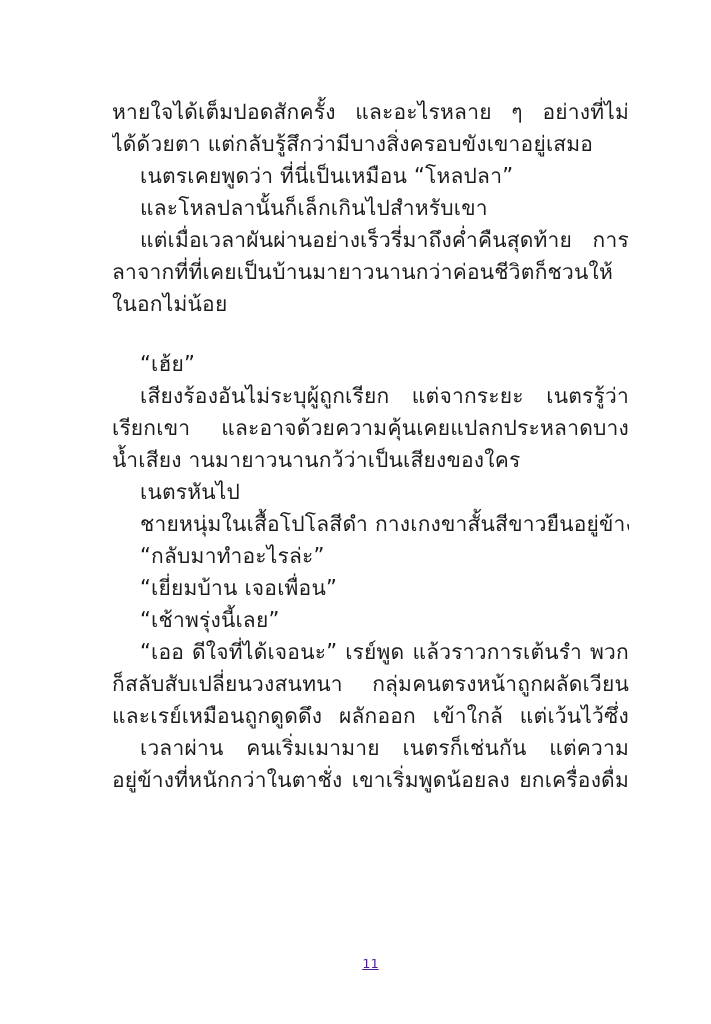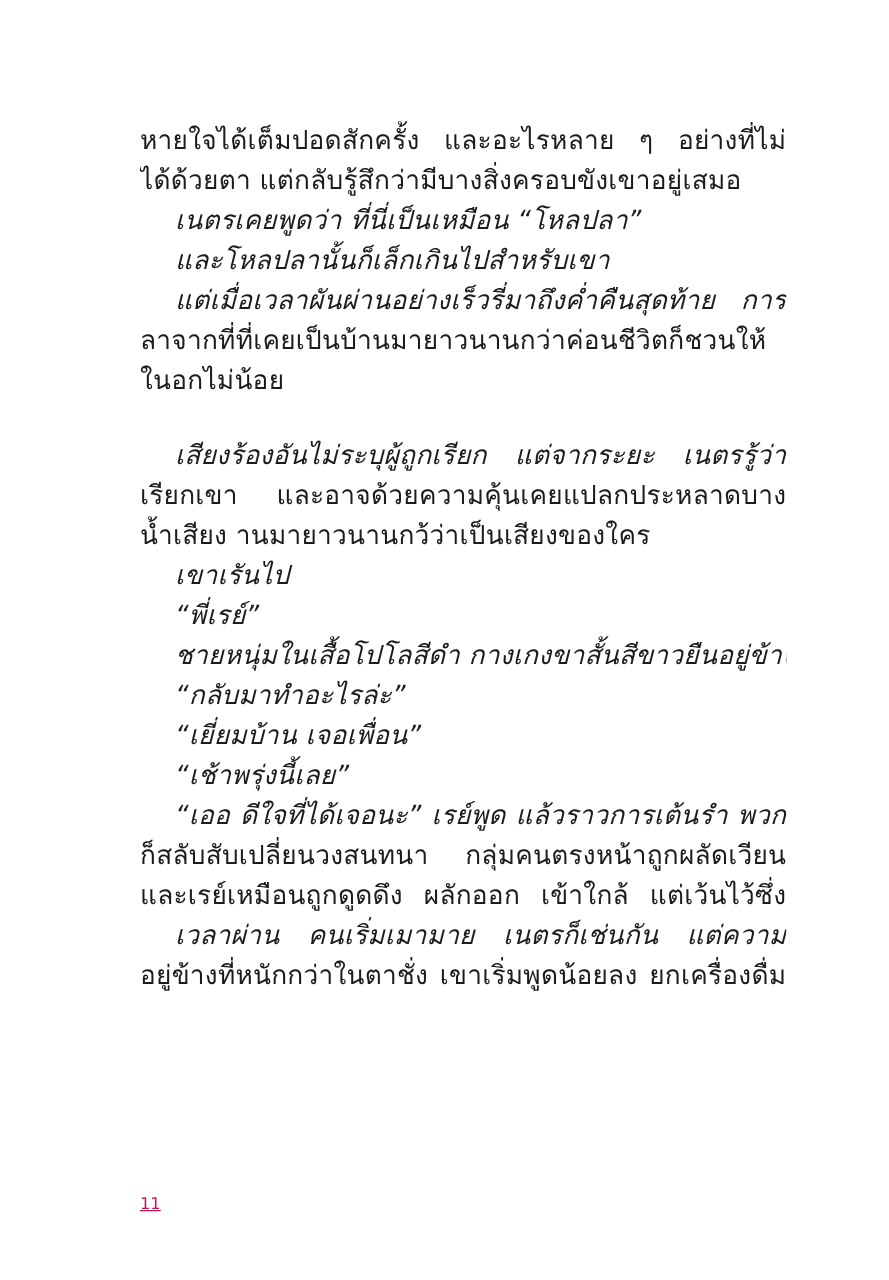--- a/index.html
+++ b/index.html
@@ -27,61 +27,60 @@
   .line {
     height: 32px;
     line-height: 32px;
     font-size: 21px;
     white-space: nowrap;
     overflow: hidden;
     letter-spacing: 0.2px;
   }
   .line.indent {
     padding-left: 28px;
-    font-style: italic;
   }
   .line.full {
     white-space: normal;
     text-align: justify;
     text-align-last: justify;
   }
   .para-gap {
     height: 28px;
   }
   .page-number {
     position: absolute;
     left: 112px;
     top: 954px;
     width: 517px;
-    text-align: left;
+    text-align: center;
     font-size: 13px;
     line-height: 20px;
-    color: #be185d;
+    color: #4c1d95;
     font-family: "DejaVu Sans", "Liberation Sans", sans-serif;
     text-decoration: underline;
   }
 </style>
 </head>
 <body>
 
 <div class="page">
   <div class="text-block">
     <div class="line full">หายใจได้เต็มปอดสักครั้ง และอะไรหลาย ๆ อย่างที่ไม่อาจมองเห็น</div>
     <div class="line">ได้ด้วยตา แต่กลับรู้สึกว่ามีบางสิ่งครอบขังเขาอยู่เสมอ</div>
     <div class="line indent">เนตรเคยพูดว่า ที่นี่เป็นเหมือน “โหลปลา”</div>
     <div class="line indent">และโหลปลานั้นก็เล็กเกินไปสำหรับเขา</div>
     <div class="line indent full">แต่เมื่อเวลาผันผ่านอย่างเร็วรี่มาถึงค่ำคืนสุดท้าย การต้อง</div>
     <div class="line full">ลาจากที่ที่เคยเป็นบ้านมายาวนานกว่าค่อนชีวิตก็ชวนให้ว่างโหวง</div>
     <div class="line">ในอกไม่น้อย</div>
     <div class="para-gap"></div>
+    <div class="line indent">“เฮ้ย”</div>
     <div class="line indent full">เสียงร้องอันไม่ระบุผู้ถูกเรียก แต่จากระยะ เนตรรู้ว่าเสียงนั้น</div>
     <div class="line full">เรียกเขา และอาจด้วยความคุ้นเคยแปลกประหลาดบางอย่างใน</div>
     <div class="line">น้ำเสียง านมายาวนานกว้ว่าเป็นเสียงของใคร</div>
-    <div class="line indent">เขาเรันไป</div>
-    <div class="line indent">“พี่เรย์”</div>
+    <div class="line indent">เนตรหันไป</div>
     <div class="line indent">ชายหนุ่มในเสื้อโปโลสีดำ กางเกงขาสั้นสีขาวยืนอยู่ข้าง ๆ เขา</div>
     <div class="line indent">“กลับมาทำอะไรล่ะ”</div>
     <div class="line indent">“เยี่ยมบ้าน เจอเพื่อน”</div>
     <div class="line indent">“เช้าพรุ่งนี้เลย”</div>
     <div class="line indent full">“เออ ดีใจที่ได้เจอนะ” เรย์พูด แล้วราวการเต้นรำ พวกเขา</div>
     <div class="line full">ก็สลับสับเปลี่ยนวงสนทนา กลุ่มคนตรงหน้าถูกผลัดเวียนไป เนตร</div>
     <div class="line full">และเรย์เหมือนถูกดูดดึง ผลักออก เข้าใกล้ แต่เว้นไว้ซึ่งระยะห่าง</div>
     <div class="line indent full">เวลาผ่าน คนเริ่มเมามาย เนตรก็เช่นกัน แต่ความเหน็ดเหนื่อย</div>
     <div class="line full">อยู่ข้างที่หนักกว่าในตาชั่ง เขาเริ่มพูดน้อยลง ยกเครื่องดื่มจิบ</div>
   </div>

